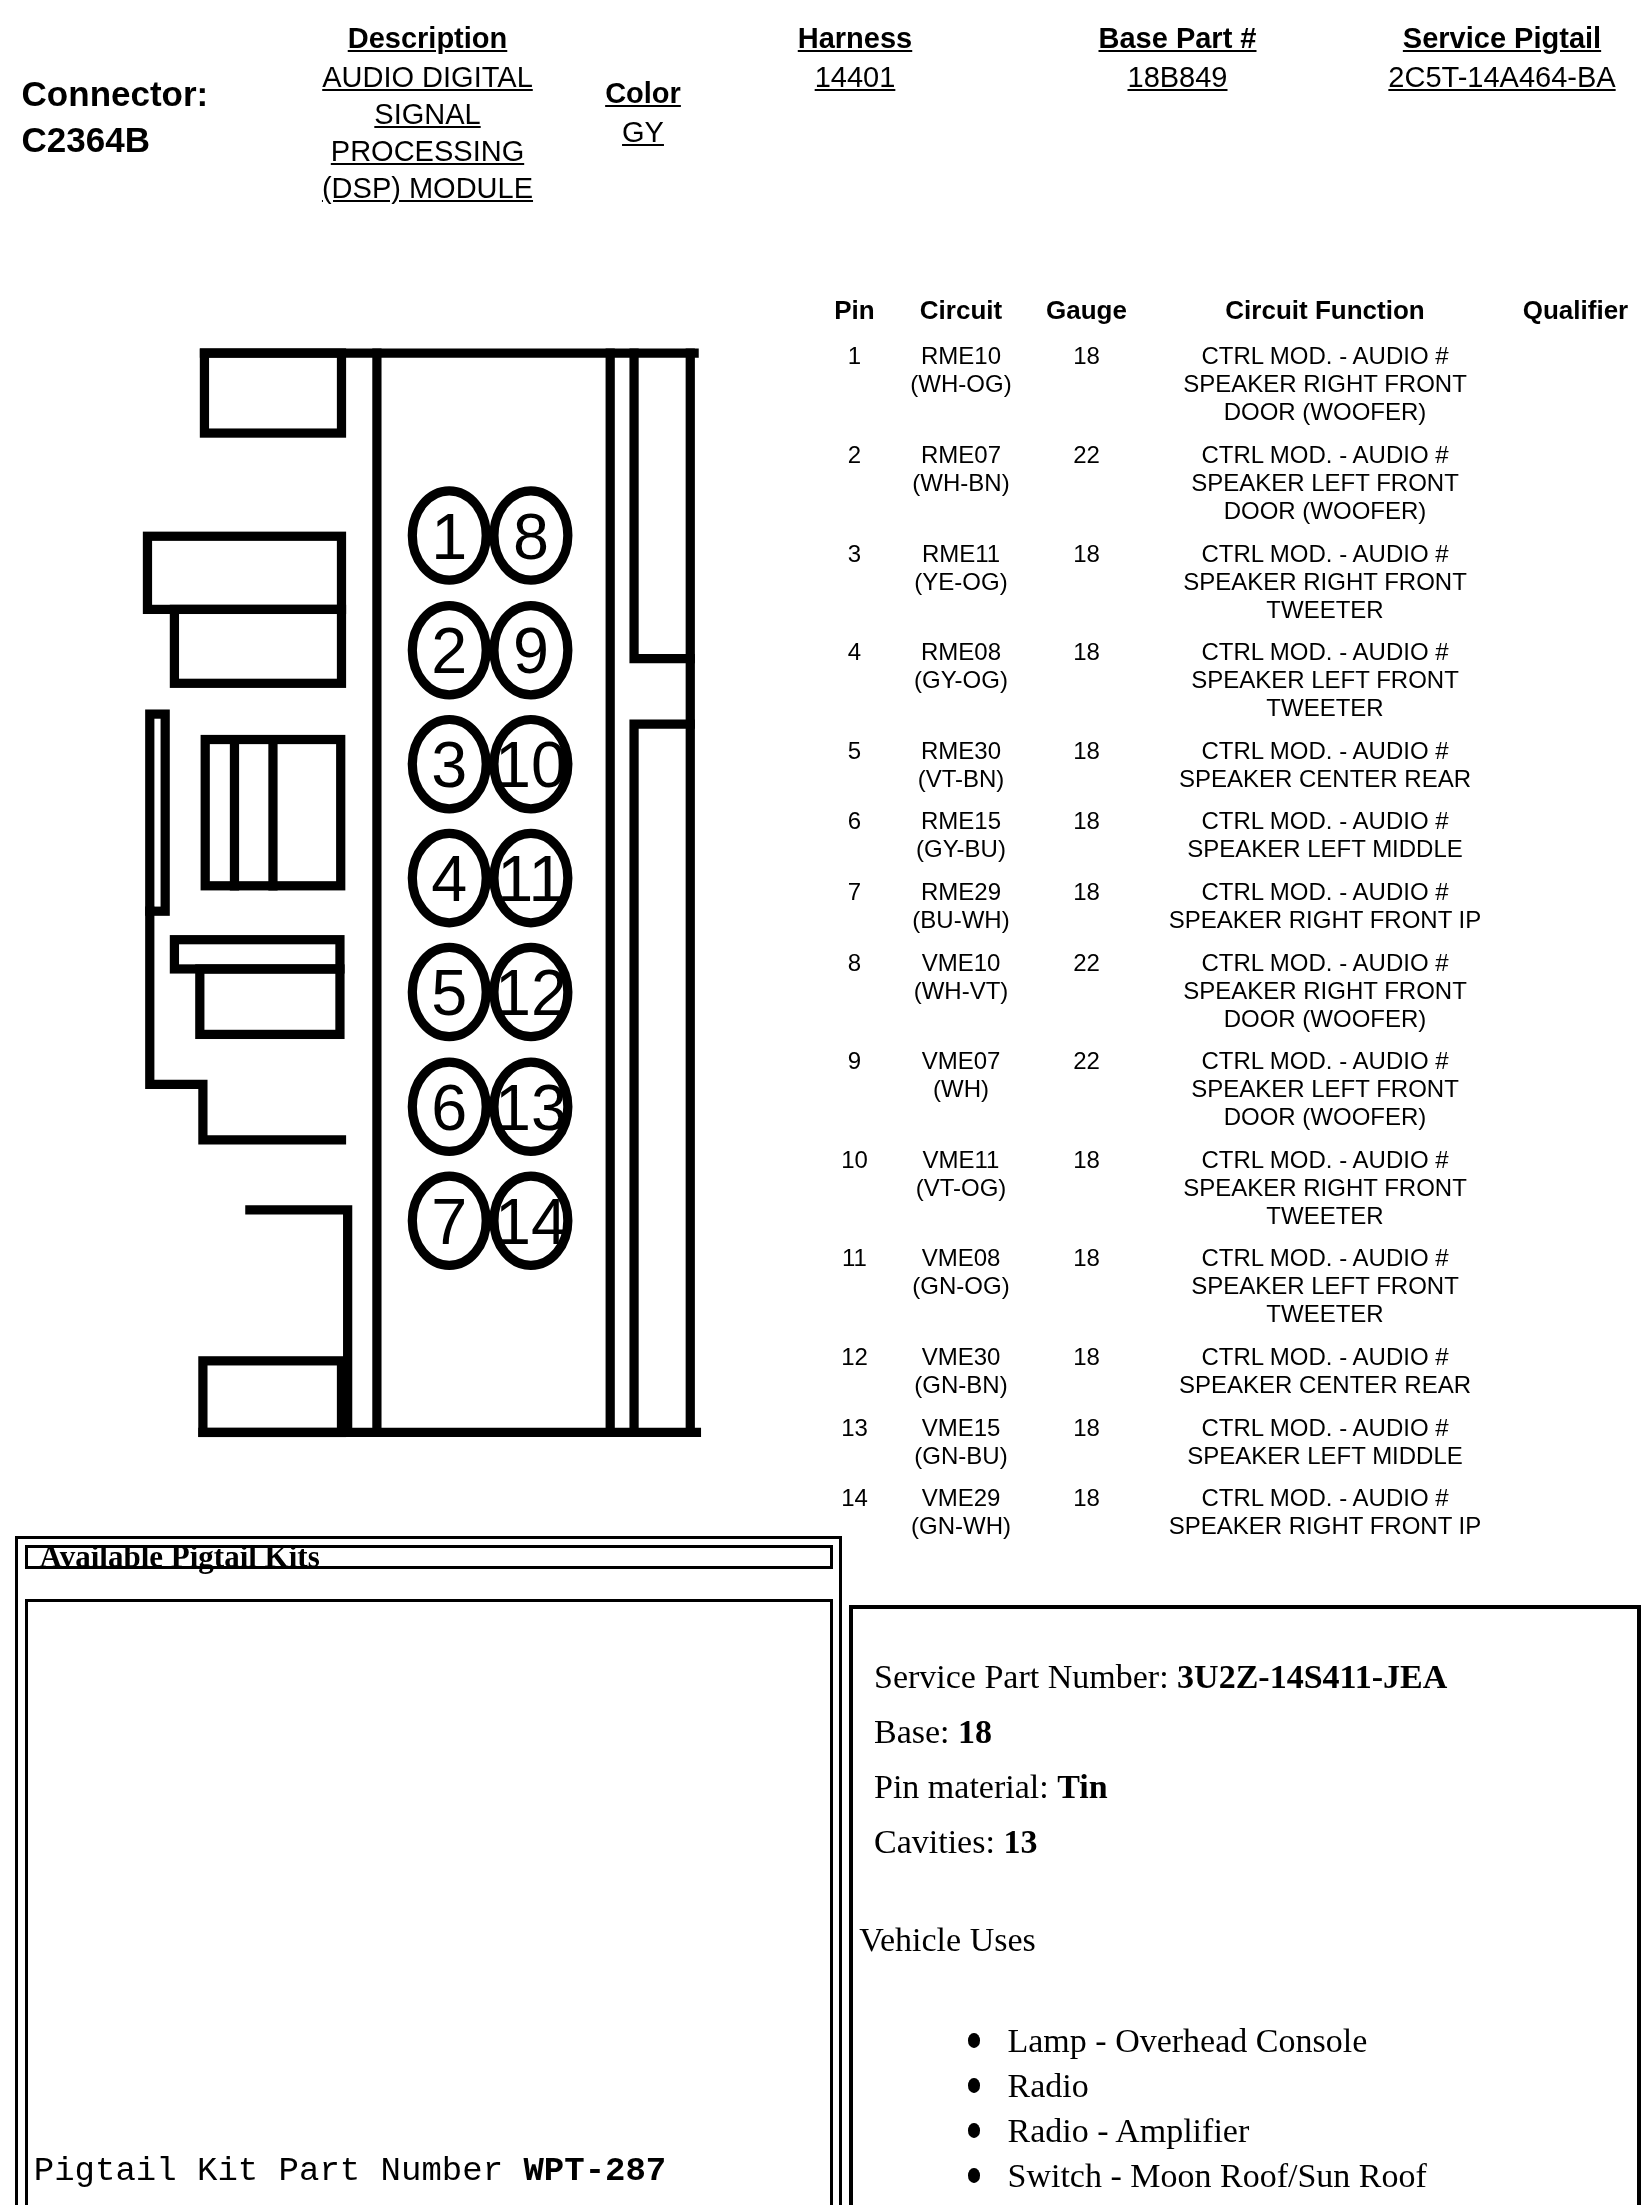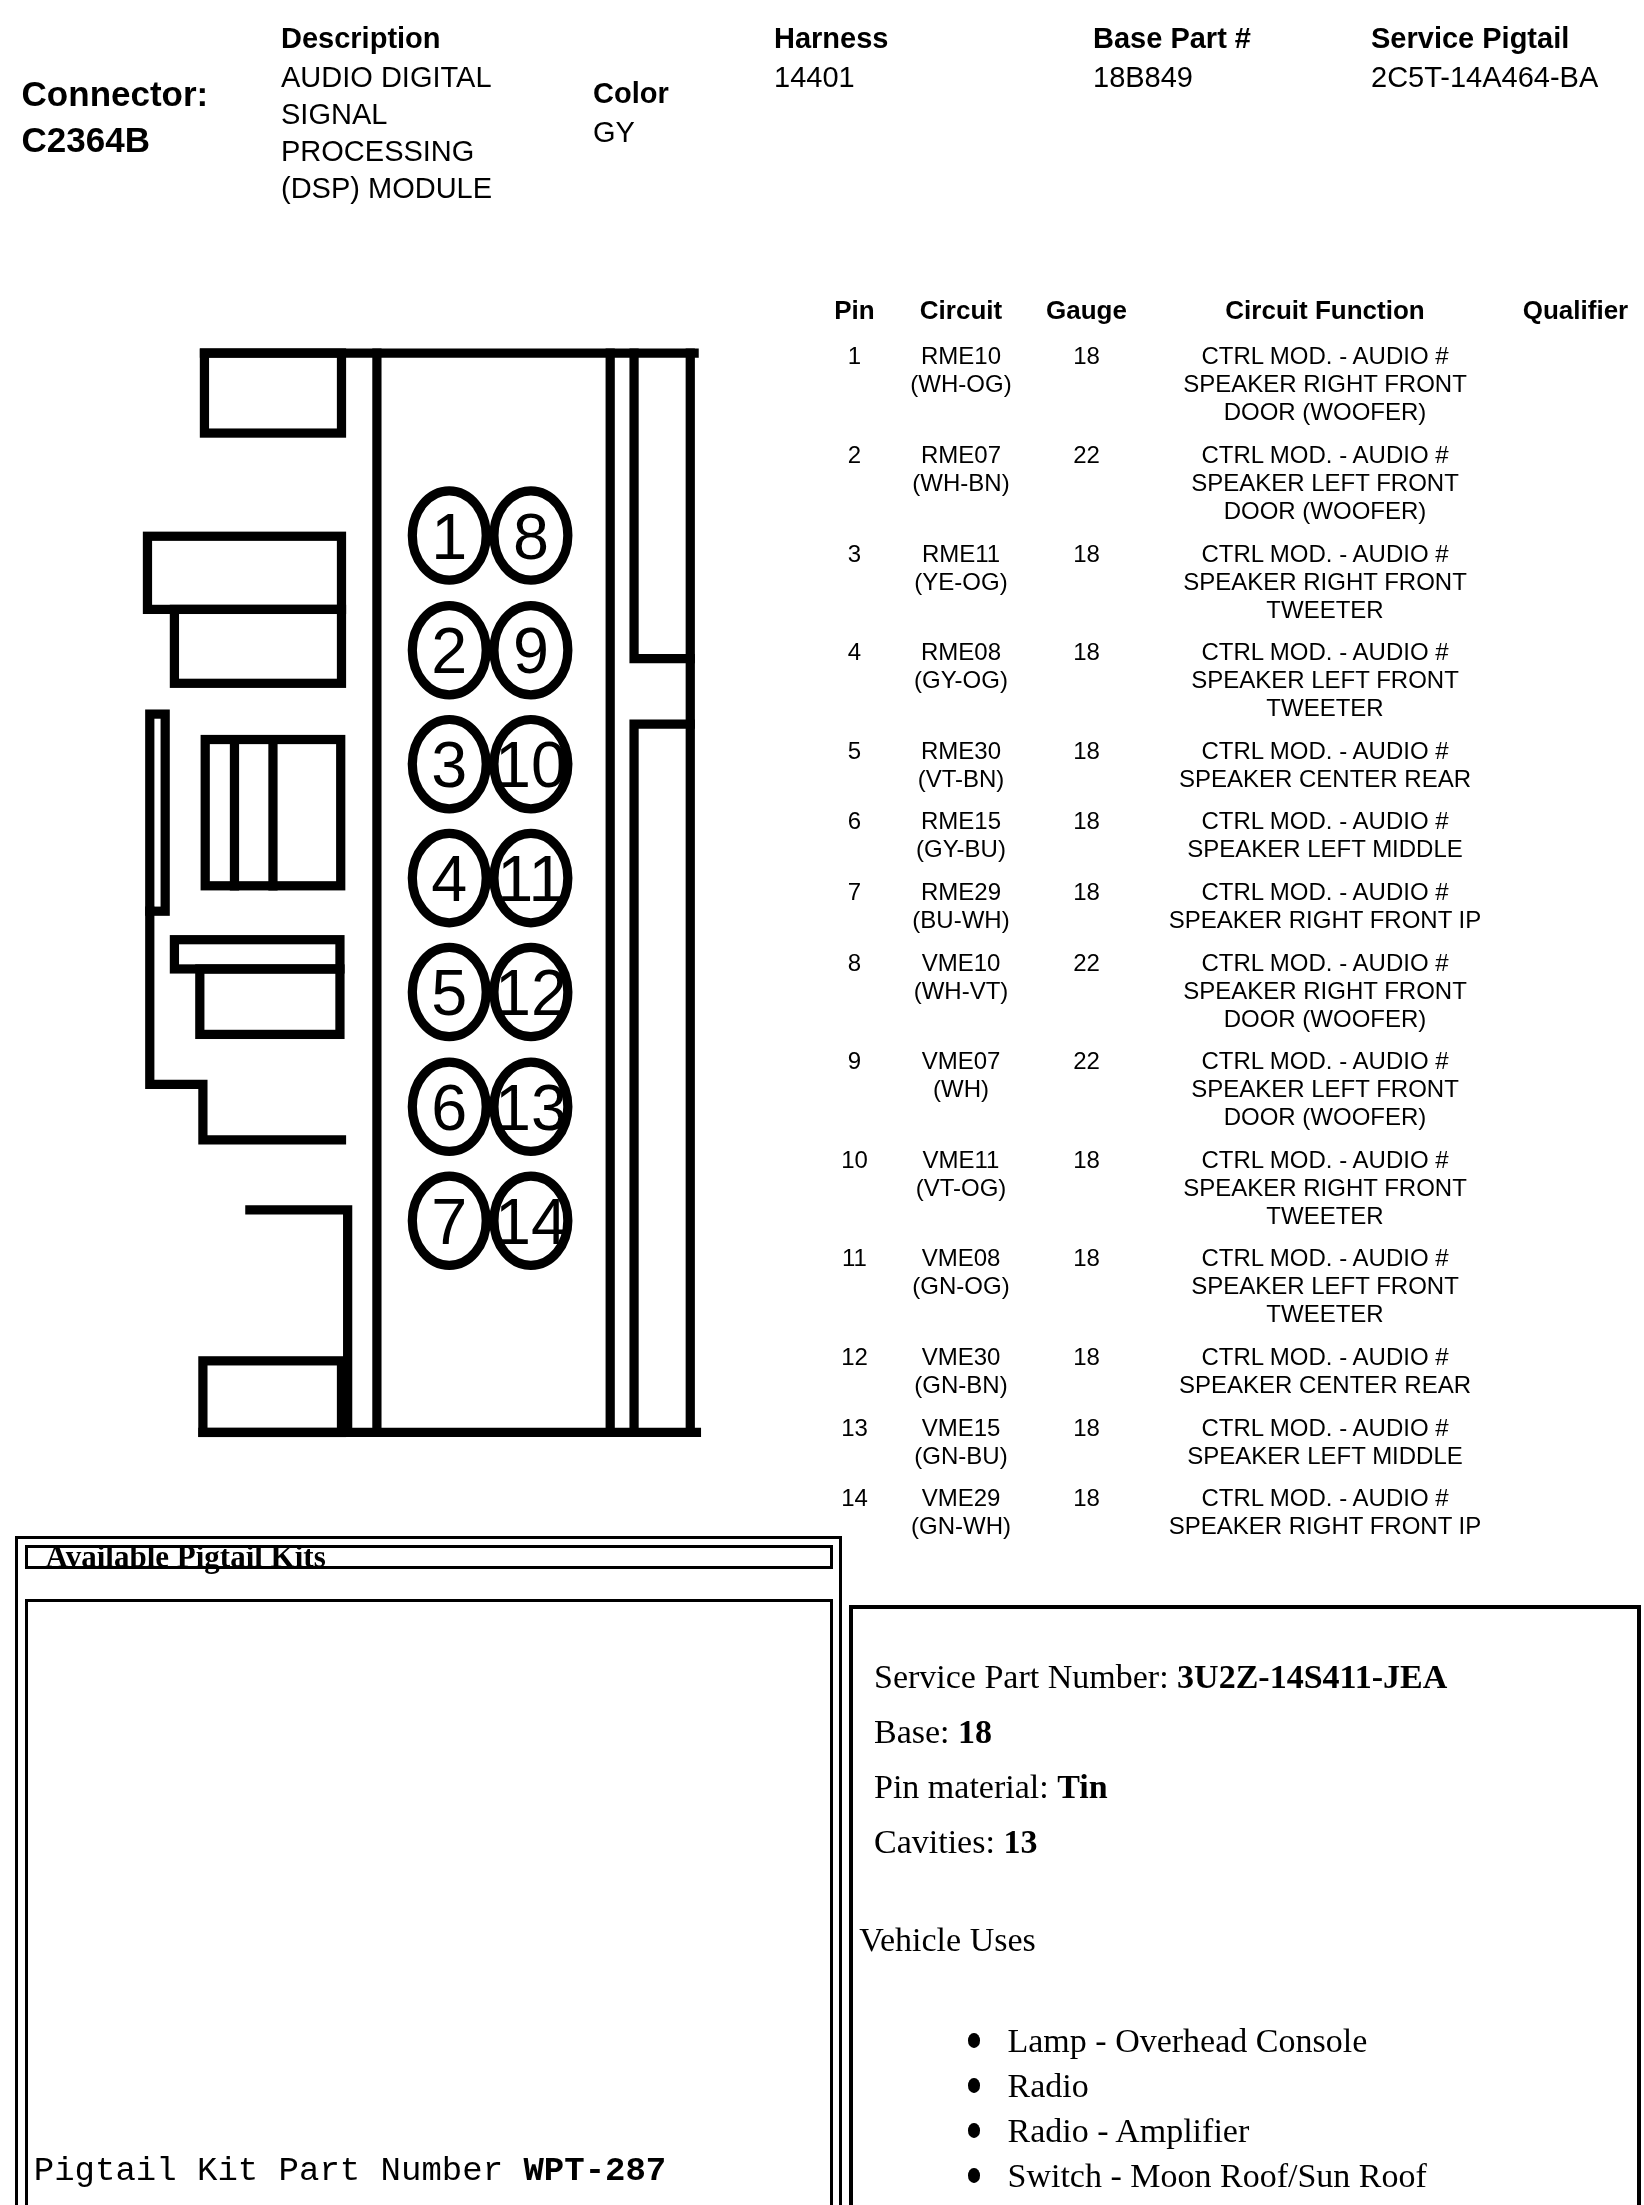--- a/index.html
+++ b/index.html
@@ -1,21 +1,21 @@
 <!DOCTYPE html>
 <html style="font-size:12.3px"><head>
 <meta charset="utf-8">
 <style>
   html,body{margin:0;padding:0;background:#fff;}
   body{width:1645px;height:2205px;position:relative;overflow:hidden;
        font-family:"Liberation Sans",sans-serif;color:#000;}
   .abs{position:absolute;}
   
   .conn-label{left:21.6px;top:71px;font-size:35px;font-weight:bold;line-height:46px;}
-  .hdr-col{text-align:left;}
+  .hdr-col{text-align:center;text-decoration:underline;}
   .hdr-lbl{font-size:29px;font-weight:bold;line-height:37px;}
   .hdr-val{font-size:29px;line-height:37px;margin-top:2px;}
   .desc-col{left:281px;top:20px;width:293px;}
   .color-col{left:593px;top:75px;width:100px;}
   .harness-col{left:774px;top:20px;width:162px;}
   .basepart-col{left:1093px;top:20px;width:169px;}
   .pigtail-col{left:1371px;top:20px;width:262px;}
   
   .pin-table{left:816px;top:293px;width:829px;}
   .pt-grid{display:grid;grid-template-columns:77px 136px 115px 362px 139px;}
@@ -25,21 +25,21 @@
   .pt-row{font-size:24px;line-height:28px;}
   .pt-c{text-align:center;}
   .pt-fn{text-align:center;}
   
   .conn-svg{left:142px;top:343px;}
   .conn-svg text{font-family:"Liberation Sans",sans-serif;font-size:84px;}
   
   .kit-outer{left:15.4px;top:1536px;width:821px;height:681px;border:3.8px solid #000;}
   .kit-header{position:absolute;left:6.2px;top:6.2px;right:6.2px;height:24px;border:3.8px solid #000;
               font-family:"Liberation Serif",serif;font-size:31px;font-weight:bold;
-              display:flex;align-items:center;padding-left:18px;box-sizing:border-box;}
+              display:flex;align-items:center;padding-left:12px;box-sizing:border-box;}
   .kit-body{position:absolute;left:6.2px;top:60px;right:6.2px;bottom:-7.7px;border:3.1px solid #000;}
   .kit-part{position:absolute;left:6.2px;bottom:35px;font-family:Liberation Mono, monospace;font-size:34px;}
   .kit-part b{font-weight:bold;}
   .svc-box{left:849px;top:1605px;width:792px;height:608px;border:4.6px solid #000;box-sizing:border-box;
            font-family:"Liberation Serif",serif;}
   .svc-specs{margin:40px 0 0 21px;}
   .spec-line{font-size:34px;line-height:55px;}
   .spec-value{font-weight:bold;}
   .vehicle-uses{margin:43px 0 0 6.2px;font-size:34px;line-height:55px;}
   .vu-list{margin:51px 0 0 115px;}

